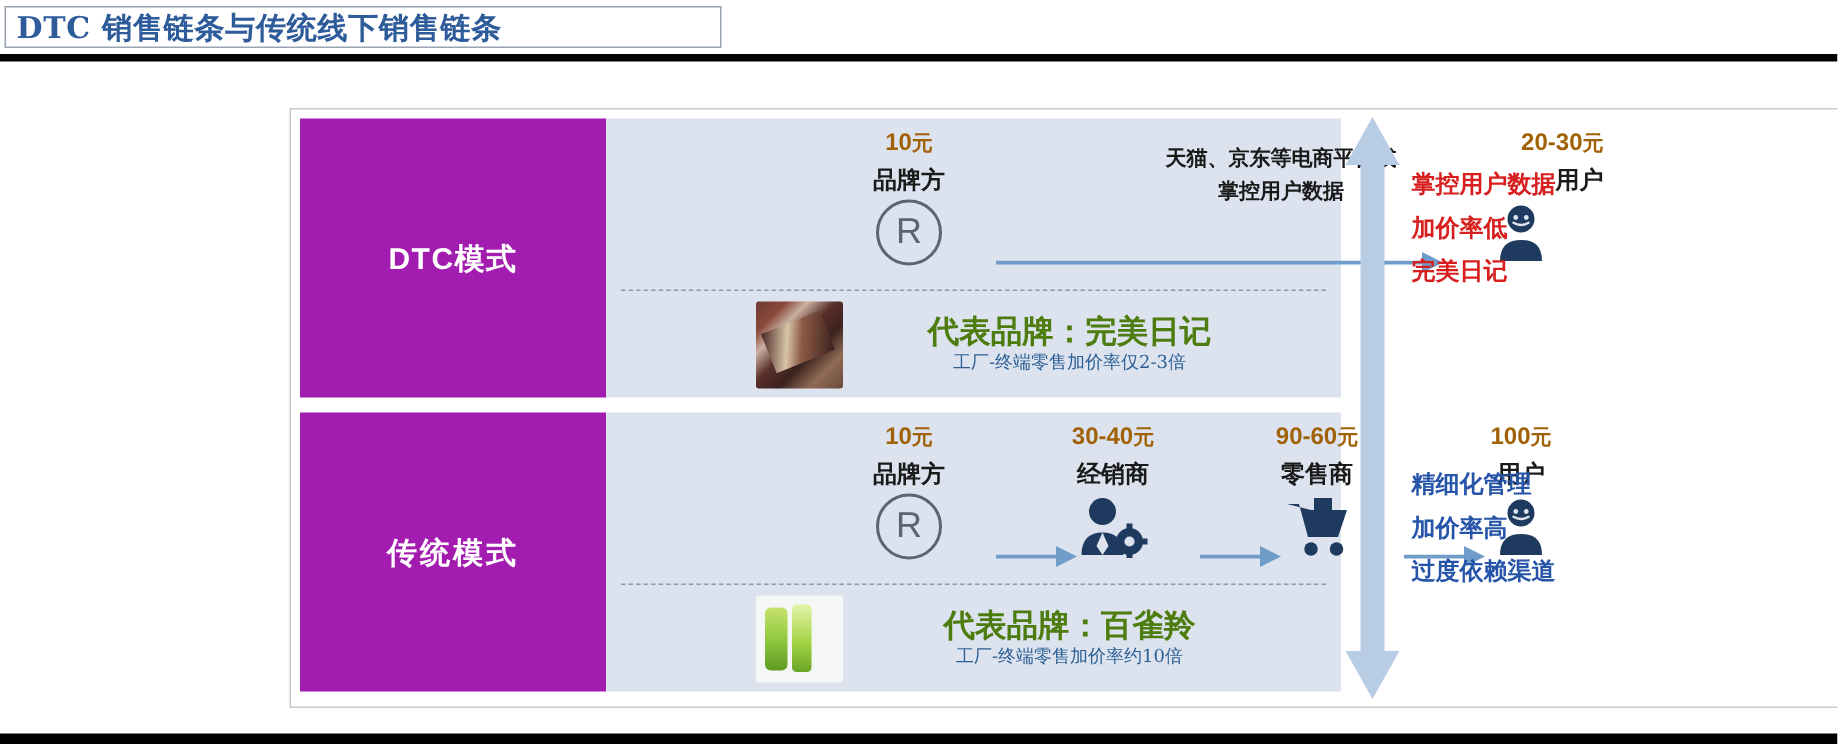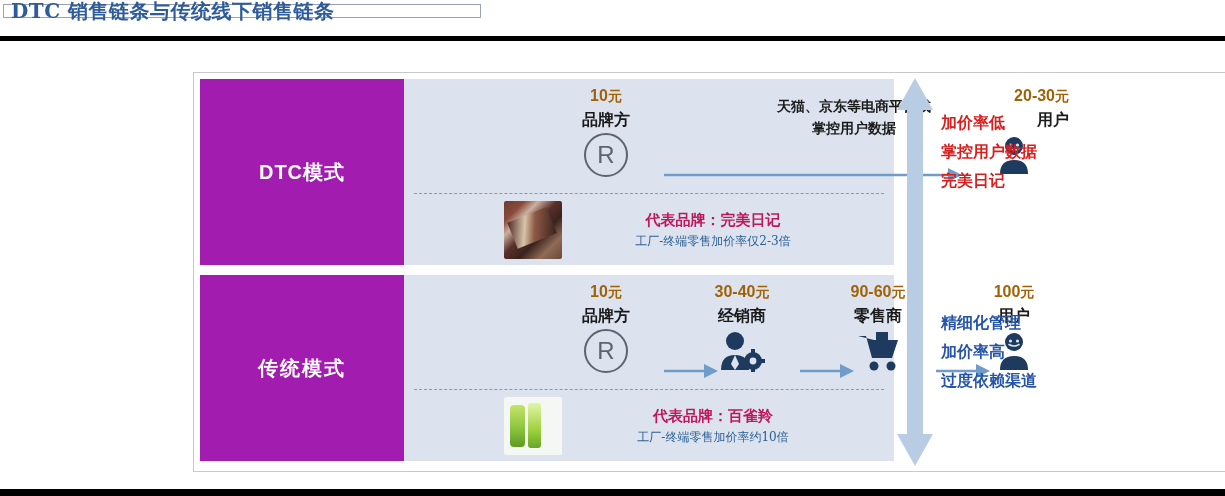--- a/index.html
+++ b/index.html
@@ -5,21 +5,21 @@
   html,body{margin:0;padding:0;}
   body{
     width:1225px;height:496px;
     background:#ffffff;
     font-family:"Liberation Sans","DejaVu Sans",sans-serif;
     position:relative;overflow:hidden;
   }
 
   
   #title-box{
-    position:absolute;left:3px;top:4px;width:478px;height:14px;
+    position:absolute;left:3px;top:4px;width:478px;height:28px;
     border:1px solid #9aa4b0;background:#ffffff;
     display:flex;align-items:center;box-sizing:border-box;
   }
   #title-text{
     font-size:20px;font-weight:bold;color:#2e5b9a;
     letter-spacing:.5px;padding-left:7px;white-space:nowrap;
     font-family:"DejaVu Serif","Liberation Serif",serif;
   }
   #title-rule{
     position:absolute;left:0;top:36px;width:1225px;height:5px;background:#000000;
@@ -107,21 +107,21 @@
   }
   .thumb-skincare:after{
     content:"";position:absolute;left:42%;top:10%;width:22%;height:78%;border-radius:3px;
     background:linear-gradient(180deg,#e3f4a8 0%,#9fd13f 60%,#6aa528 100%);
     box-shadow:34px 16px 0 -4px #a8d24a, 34px 16px 0 0 rgba(120,180,60,.55);
   }
   .caption-text{
     flex:1;text-align:center;padding-right:30px;
     font-family:"DejaVu Serif","Liberation Serif",serif;
   }
-  .caption-line1{font-size:15px;font-weight:bold;color:#be185d;line-height:21px;}
+  .caption-line1{font-size:21px;font-weight:bold;color:#4d7c0f;line-height:21px;}
   .caption-line2{font-size:12px;color:#2b5f94;line-height:20px;}
 
   
   #channel-label{
     position:absolute;left:300px;top:16px;width:300px;text-align:center;
     font-size:14px;color:#1a1a1a;line-height:22px;font-weight:bold;
     font-family:"DejaVu Serif","Liberation Serif",serif;
   }
 
   
@@ -291,22 +291,22 @@
         </div>
       </div>
     </div>
   </div>
 
   <svg id="vert-arrow" viewBox="0 0 44 400">
     <polygon points="22,6 40,38 30,38 30,362 40,362 22,394 4,362 14,362 14,38 4,38" fill="#b8cde4"></polygon>
   </svg>
 
   <div class="side-note" id="note-dtc">
+    <div>掌控用户数据</div>
     <div>加价率低</div>
-    <div>掌控用户数据</div>
     <div>完美日记</div>
   </div>
 
   <div class="side-note" id="note-trad">
     <div>精细化管理</div>
     <div>加价率高</div>
     <div>过度依赖渠道</div>
   </div>
 </div>
 

